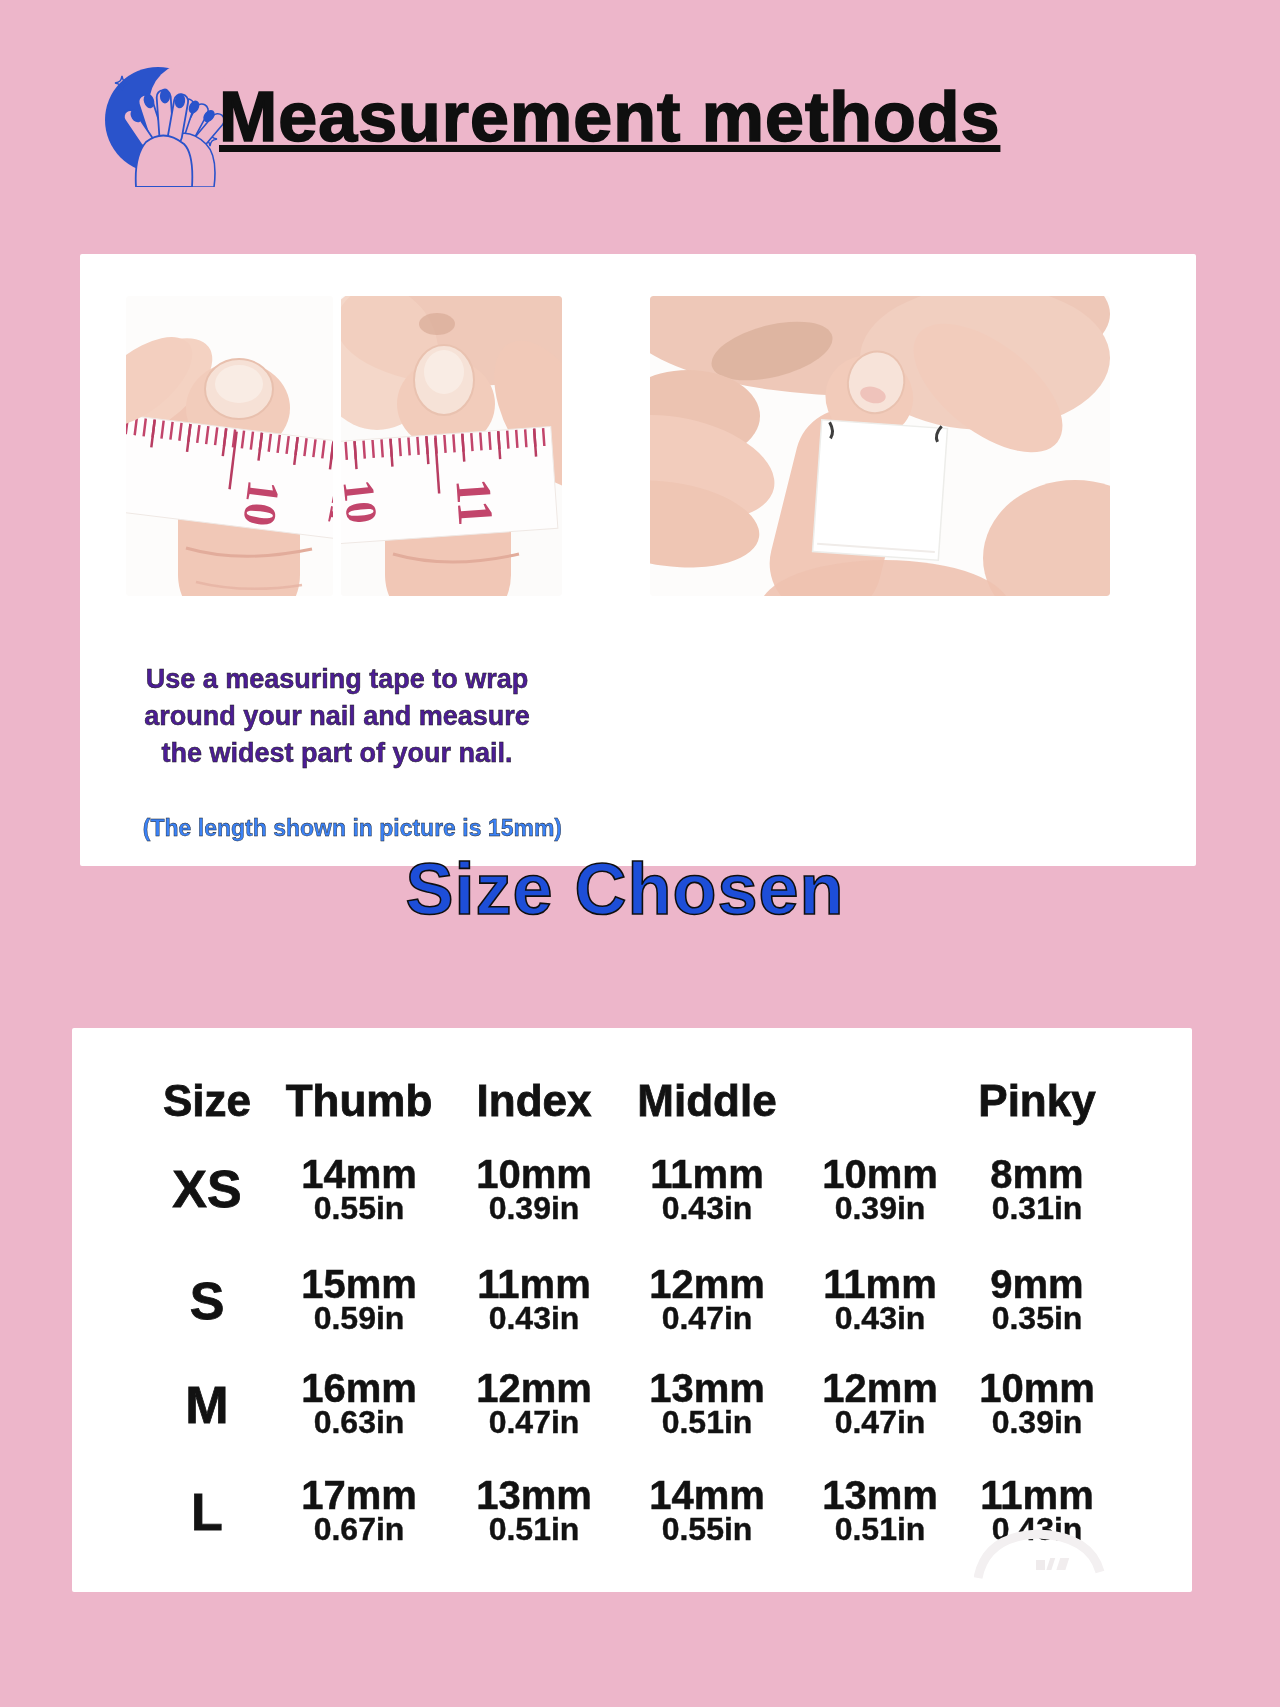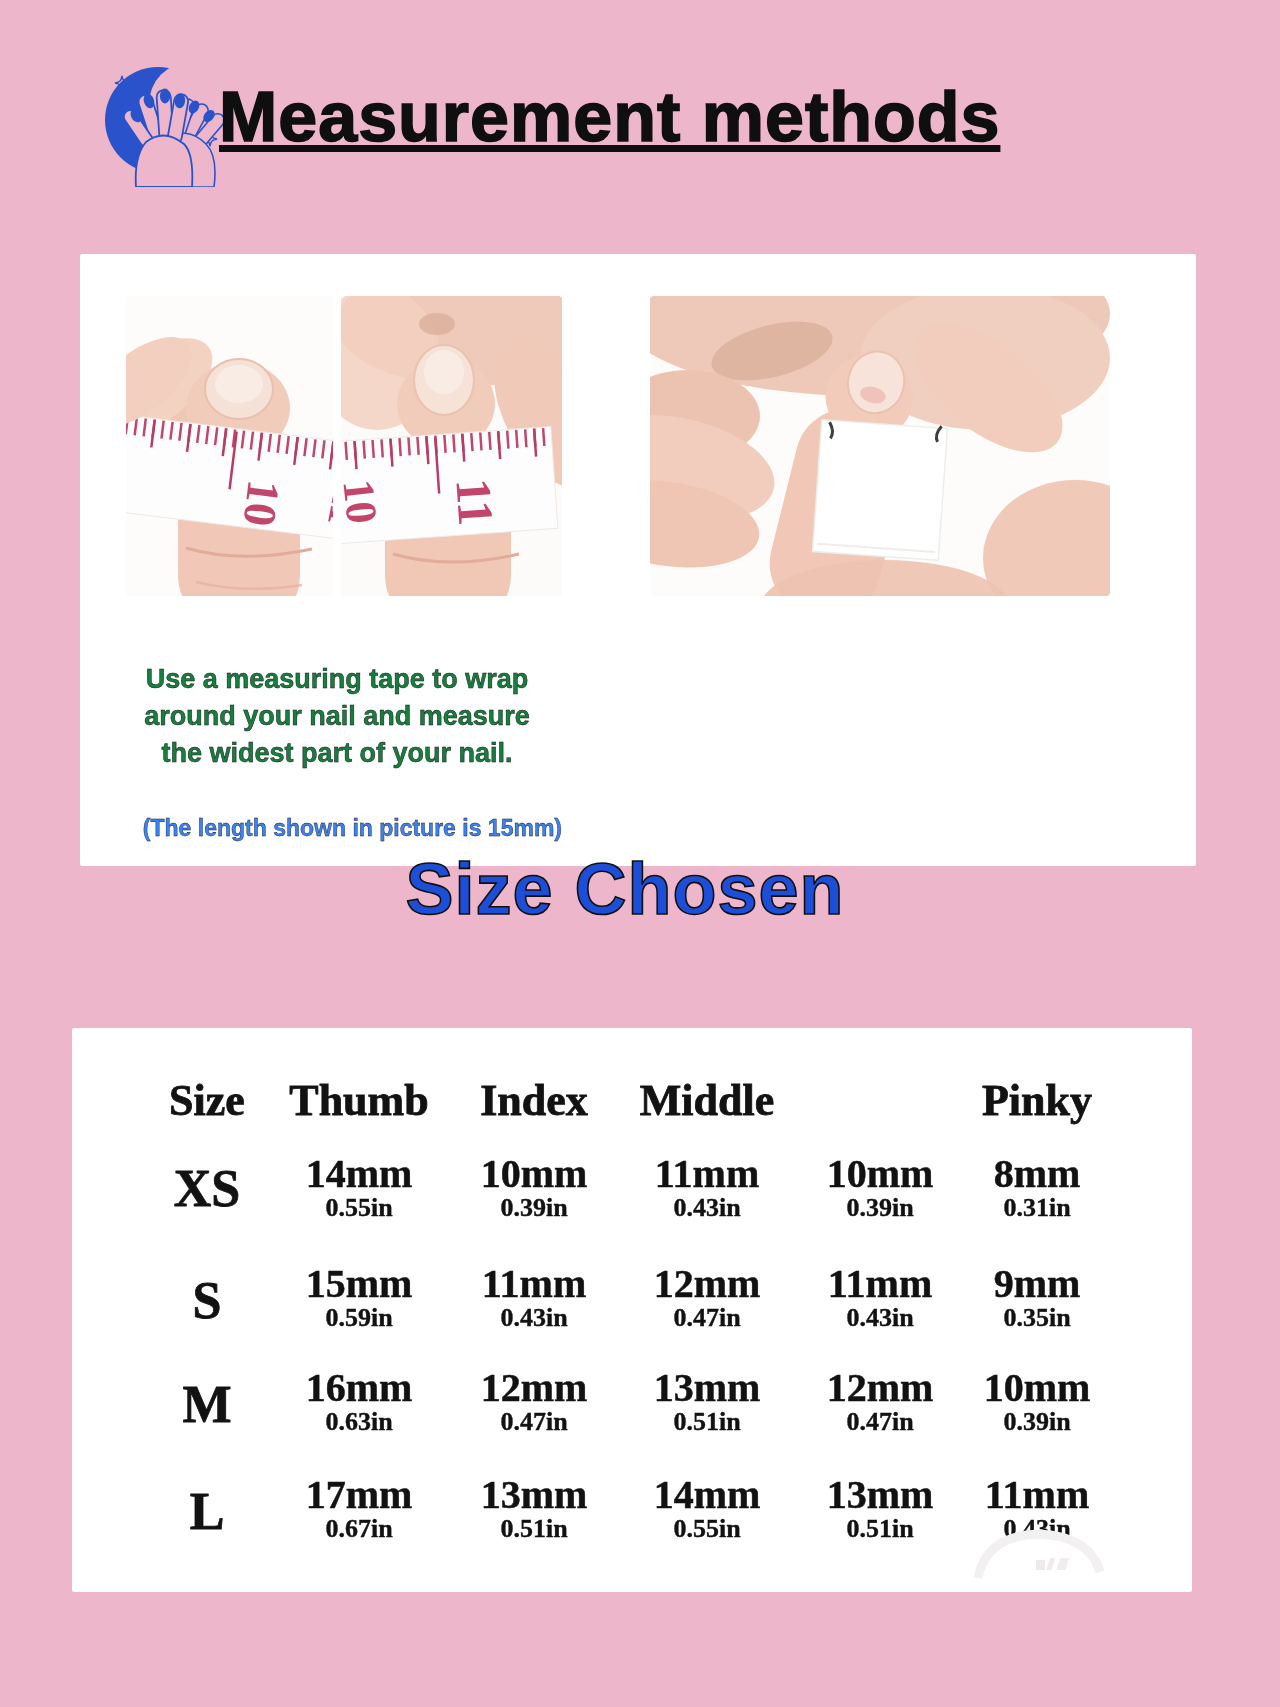--- a/index.html
+++ b/index.html
@@ -24,47 +24,47 @@
   }
 
   
   .card{background:#ffffff;border-radius:2px;}
   .card1{left:80px;top:254px;width:1116px;height:612px;}
   .photo{overflow:hidden;border-radius:3px;}
   .photo-left{left:46px;top:42px;width:436px;height:300px;}
   .photo-right{left:570px;top:42px;width:460px;height:300px;}
   .caption{
     text-align:center;font-weight:bold;font-size:27px;line-height:37px;
-    color:#15803d;-webkit-text-stroke:0.5px #161616;
+    color:#4c1d95;-webkit-text-stroke:0.5px #161616;
   }
   .caption-left{left:32px;top:407px;width:450px;}
   .caption-right{left:625px;top:407px;width:450px;}
   .note{
     left:32px;top:559px;width:450px;text-align:right;
     font-weight:bold;font-size:23px;line-height:30px;
     color:#3b82f6;-webkit-text-stroke:0.4px #191919;
   }
 
   
   .size-title{
     left:0;top:845px;width:1250px;text-align:center;
     font-size:72px;line-height:88px;font-weight:bold;letter-spacing:1px;
     color:#1d4ed8;-webkit-text-stroke:1.6px #0f0f0f;
     white-space:nowrap;
   }
   .card2{left:72px;top:1028px;width:1120px;height:564px;}
 
   .tcol{position:absolute;top:0;bottom:0;width:190px;transform:translateX(-50%);text-align:center;}
   .c0{left:135px}.c1{left:287px}.c2{left:462px}.c3{left:635px}.c4{left:808px}.c5{left:965px}
-  .tcell{position:absolute;left:0;width:100%;white-space:nowrap;font-family:Liberation Serif, serif;}
+  .tcell{position:absolute;left:0;width:100%;white-space:nowrap;}
   .th{top:47px;font-size:44px;line-height:52px;font-weight:bold;-webkit-text-stroke:0.8px #141414;}
   .sz{font-size:52px;line-height:48px;font-weight:bold;-webkit-text-stroke:0.8px #141414;}
   .s0{top:137px}.s1{top:249px}.s2{top:353px}.s3{top:460px}
   .mm{font-size:40px;line-height:38px;font-weight:bold;-webkit-text-stroke:0.5px #141414;}
-  .in{font-size:26px;line-height:30px;font-weight:bold;-webkit-text-stroke:0.4px #141414;}
+  .in{font-size:32px;line-height:30px;font-weight:bold;-webkit-text-stroke:0.4px #141414;}
   .r0m{top:127px}.r0i{top:165px}
   .r1m{top:237px}.r1i{top:275px}
   .r2m{top:341px}.r2i{top:379px}
   .r3m{top:448px}.r3i{top:486px}
 
   .wm{right:86px;bottom:12px;width:132px;height:52px;}
 </style>
 </head>
 <body>
 

